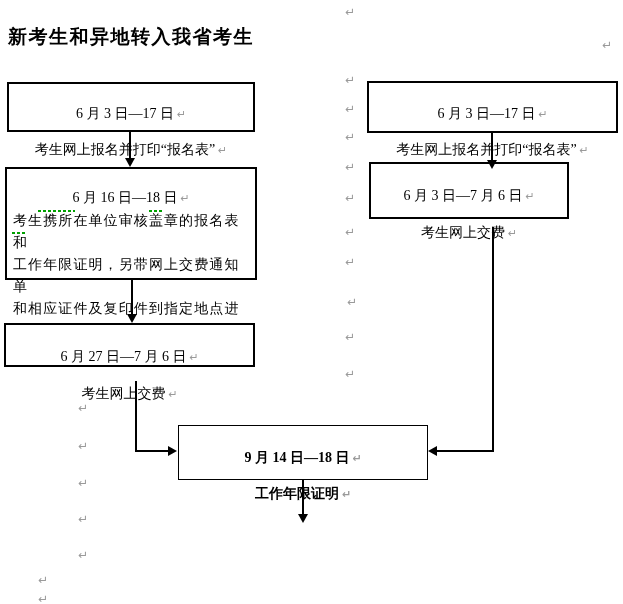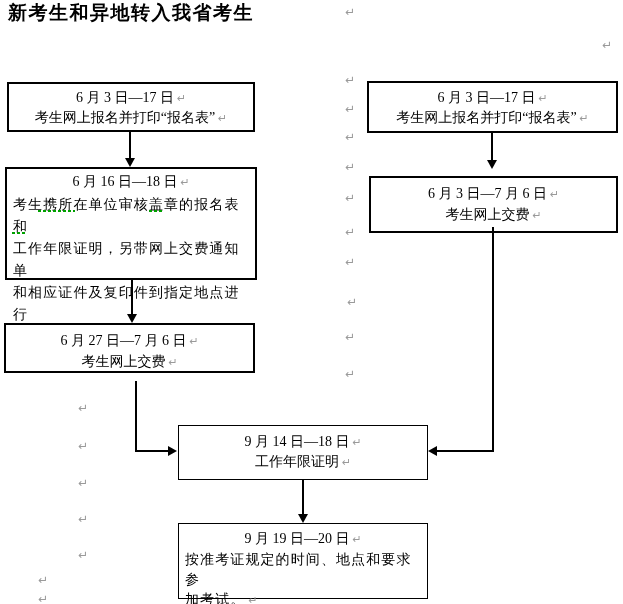--- a/index.html
+++ b/index.html
@@ -3,27 +3,27 @@
 <meta charset="utf-8">
 <style>
   html,body{margin:0;padding:0;background:#fff;}
   .canvas{
     position:relative;width:623px;height:604px;background:#ffffff;
     font-family:"Liberation Serif","DejaVu Serif",serif;color:#000;
     overflow:hidden;
   }
   .title{
     position:absolute;font-weight:bold;font-size:19px;letter-spacing:1.5px;
-    white-space:nowrap;line-height:22px;
+    white-space:nowrap;line-height:22px;margin-top:24px;
   }
   .box{
     position:absolute;border:2px solid #000;box-sizing:border-box;background:#fff;
   }
-  .box.thin{border-width:1.5px;}
-  .row{text-align:center;font-size:14px;white-space:nowrap;}
+  .box.thin{border-width:1.5px;font-weight:bold;}
+  .row{text-align:center;font-size:14px;white-space:nowrap;margin-top:16px;}
   .lh19 .row{line-height:19px;}
   .lh20 .row{line-height:20px;}
   .lh22 .row{line-height:22px;}
   .body-text{
     text-align:left;font-size:14px;letter-spacing:1.1px;
     white-space:pre-line;padding:0 4px 0 6px;
   }
   .lh22 .body-text{line-height:22px;}
   .lh20 .body-text{line-height:20px;}
   .vline,.hline{position:absolute;background:var(--line,#000);}
@@ -63,45 +63,40 @@
     <div class="row"><span>6 月 16 日—18 日</span><span class="imark">↵</span></div>
     <div class="body-text"><span>考生携所在单位审核盖章的报名表和
 工作年限证明，另带网上交费通知单
 和相应证件及复印件到指定地点进行
 现场审查</span><span class="imark">↵</span></div>
   </div>
   <div class="squiggle" style="left:38px;top:210px;width:37px;"></div>
   <div class="squiggle" style="left:149px;top:210px;width:15px;"></div>
   <div class="squiggle" style="left:12px;top:232px;width:13px;"></div>
 
-  <div class="box lh20" style="left:4px;top:323px;width:251px;height:50px;padding-top:6px;">
+  <div class="box lh20" style="left:4px;top:323px;width:251px;height:44px;padding-top:6px;">
     <div class="row"><span>6 月 27 日—7 月 6 日</span><span class="imark">↵</span></div>
     <div class="row"><span>考生网上交费</span><span class="imark">↵</span></div>
   </div>
 
   <div class="box lh19" style="left:367px;top:81px;width:251px;height:52px;padding-top:5px;">
     <div class="row"><span>6 月 3 日—17 日</span><span class="imark">↵</span></div>
     <div class="row"><span>考生网上报名并打印“报名表”</span><span class="imark">↵</span></div>
   </div>
 
-  <div class="box lh20" style="left:369px;top:176px;width:249px;height:57px;padding-top:6px;">
+  <div class="box lh20" style="left:369px;top:162px;width:200px;height:57px;padding-top:6px;">
     <div class="row"><span>6 月 3 日—7 月 6 日</span><span class="imark">↵</span></div>
     <div class="row"><span>考生网上交费</span><span class="imark">↵</span></div>
   </div>
 
   <div class="box thin lh19" style="left:178px;top:425px;width:250px;height:55px;padding-top:6px;">
     <div class="row"><span>9 月 14 日—18 日</span><span class="imark">↵</span></div>
     <div class="row"><span>工作年限证明</span><span class="imark">↵</span></div>
   </div>
 
-  <div class="box thin lh20" style="left:178px;top:523px;width:250px;height:76px;padding-top:5px;">
-    <div class="row"><span>9 月 19 日—20 日</span><span class="imark">↵</span></div>
-    <div class="body-text"><span>按准考证规定的时间、地点和要求参
-加考试。</span><span class="imark">↵</span></div>
-  </div>
 
   <div class="vline" style="left:129px;top:132px;height:28px;"></div>
   <div class="arrow down" style="left:125px;top:158px;"></div>
 
   <div class="vline" style="left:131px;top:280px;height:35px;"></div>
   <div class="arrow down" style="left:127px;top:314px;"></div>
 
   <div class="vline" style="left:135px;top:381px;height:71px;"></div>
   <div class="hline" style="left:135px;top:450px;width:33px;"></div>
   <div class="arrow right" style="left:168px;top:446px;"></div>

